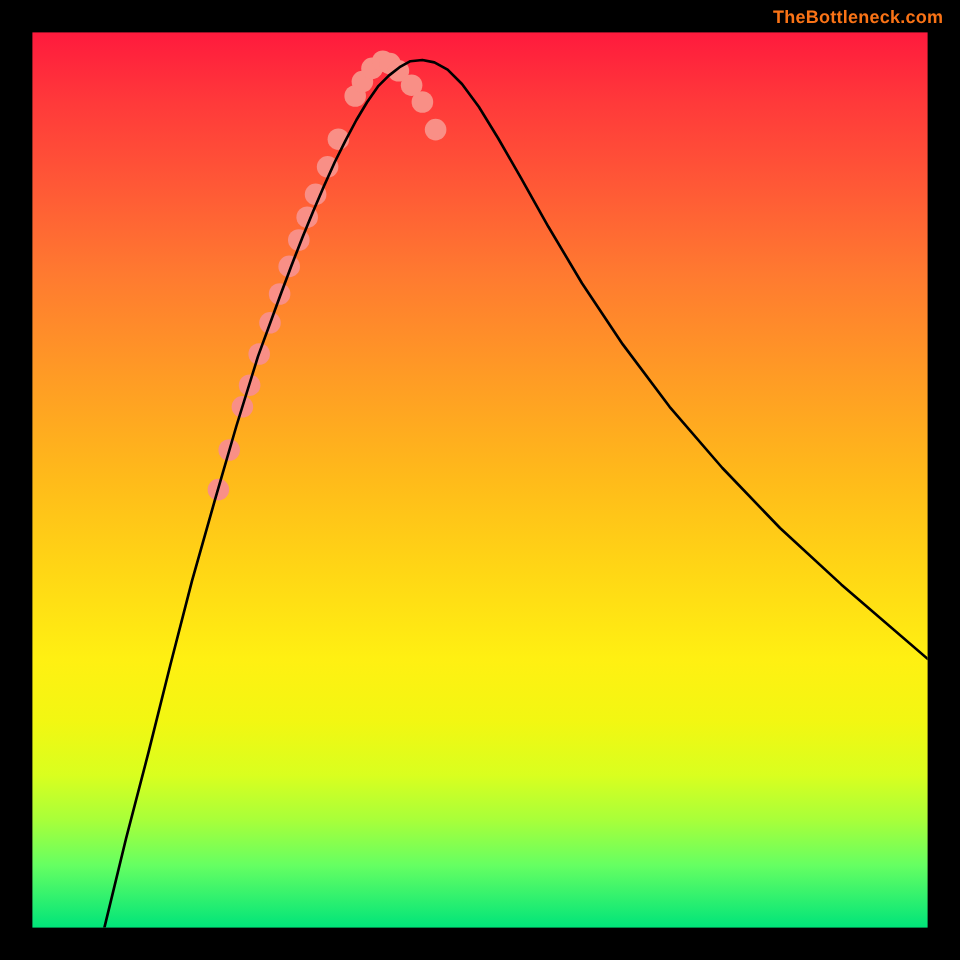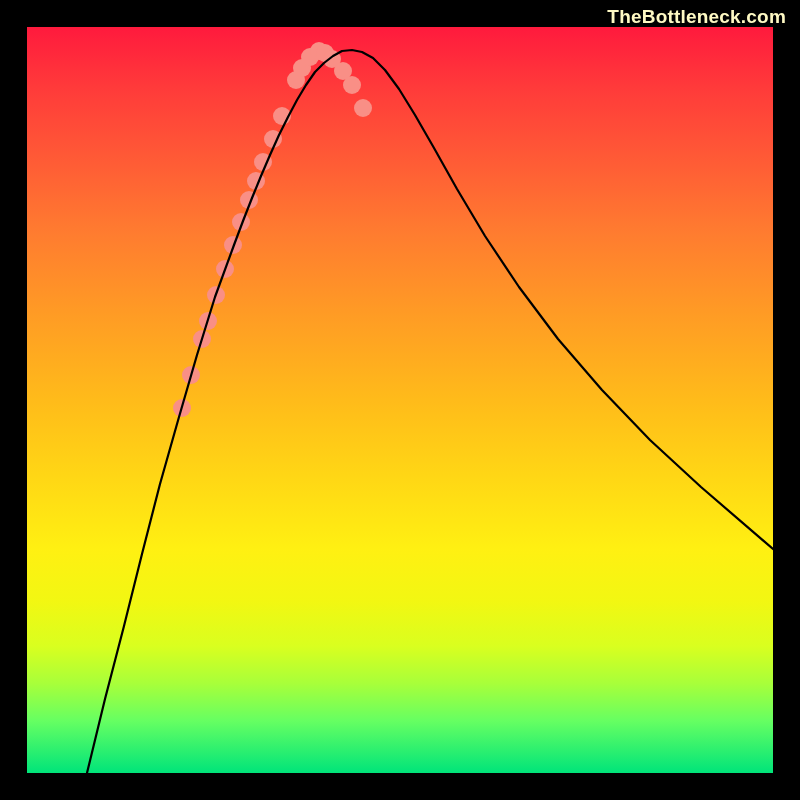--- a/index.html
+++ b/index.html
@@ -29,23 +29,23 @@
       #d9ff1f 83%,
       #a8ff3a 88%,
       #66ff62 93%,
       #00e47a 100%);
   }
   .watermark {
     position: absolute;
     top: 6px;
     right: 14px;
     font-family: Arial, Helvetica, sans-serif;
-    font-size: 19px;
+    font-size: 15px;
     font-weight: 600;
-    color: #fef9c3;
+    color: #f97316;
     letter-spacing: 0.2px;
     z-index: 20;
     text-align: right;
   }
   svg.plot {
     position: absolute;
     left: 0;
     top: 0;
     width: 746px;
     height: 746px;

